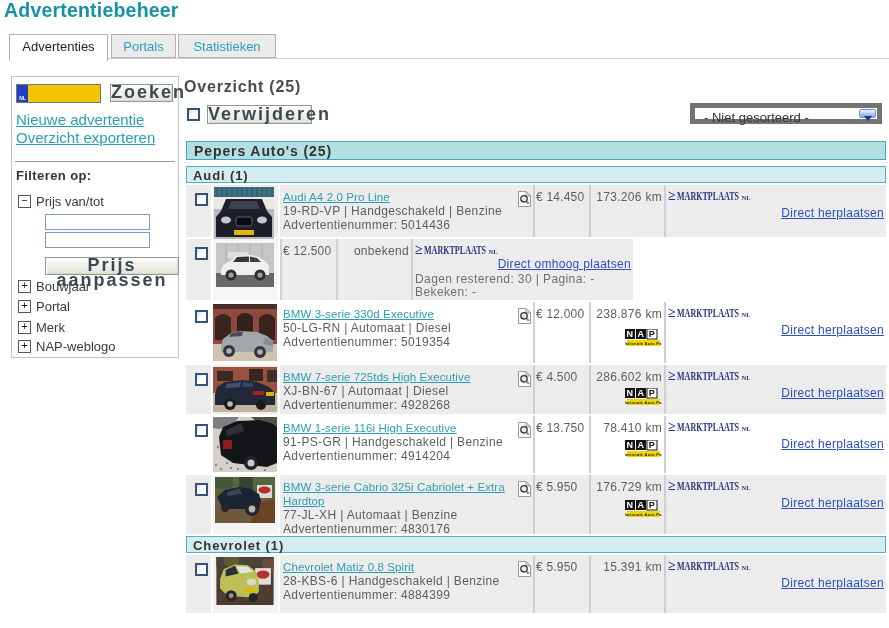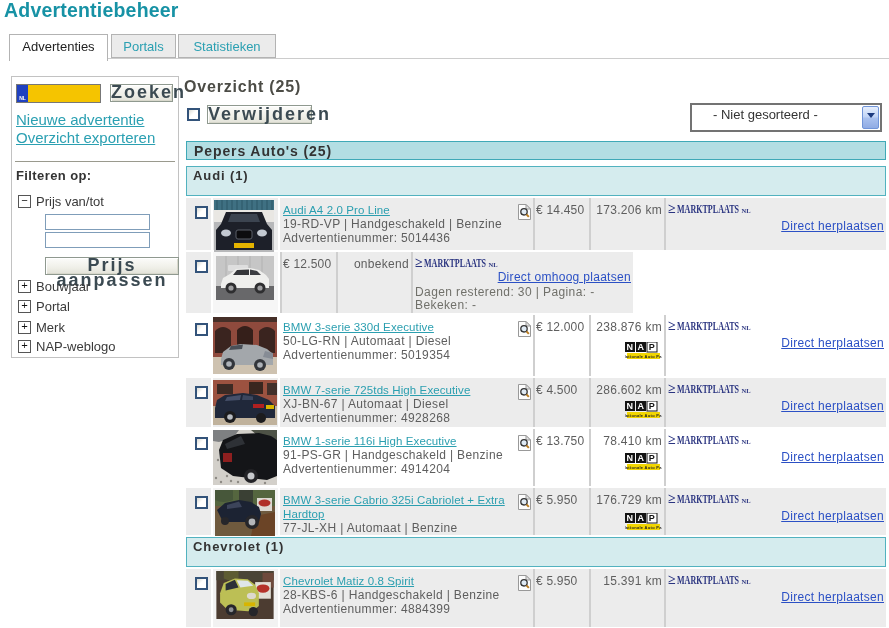--- a/index.html
+++ b/index.html
@@ -22,30 +22,30 @@
 .sep{position:absolute;left:3px;right:3px;top:84px;border-top:1px solid #9a9a8e;}
 .filterhead{position:absolute;left:4px;top:91px;font-size:13px;font-weight:bold;color:#333;letter-spacing:0.4px;}
 .exp{position:absolute;width:11px;height:11px;box-sizing:content-box;border:1px solid #555;background:#fff;
   font-size:11px;line-height:10px;text-align:center;color:#111;font-family:"Liberation Mono",monospace;}
 .flabel{position:absolute;font-size:13px;color:#3a3a3a;}
 .finput{position:absolute;left:33px;width:105px;height:16px;box-sizing:border-box;border:1px solid #7f9db9;background:#fff;}
 
 .overzicht{position:absolute;left:184px;top:78px;font-size:16px;font-weight:bold;color:#4c4c46;letter-spacing:0.8px;}
 .xpcheck{position:absolute;width:13px;height:13px;box-sizing:border-box;border:2px solid #33537a;
   background:linear-gradient(135deg,#dcdcd4 0%,#fff 45%);}
-.xpsel{position:absolute;left:690px;top:103px;width:192px;height:29px;box-sizing:border-box;border:2px solid #737373;background:#fff;
-  font-size:13px;color:#333;line-height:19px;padding-left:21px;}
+.xpsel{position:absolute;left:690px;top:103px;width:192px;height:21px;box-sizing:border-box;border:5px solid #737373;background:#fff;
+  font-size:13px;color:#333;line-height:19px;padding-left:9px;}
 .xpsel .arr{position:absolute;right:1px;top:1px;bottom:1px;width:17px;border-radius:2px;
   background:linear-gradient(#e6eefc,#c2d5f6 45%,#a8c0ee 55%,#90abe4);border:1px solid #7094d8;box-sizing:border-box;}
 .xpsel .arr:after{content:"";position:absolute;left:4px;top:6px;border-left:4px solid transparent;border-right:4px solid transparent;border-top:5px solid #1c3a7e;}
 
 .listing{position:absolute;left:186px;top:141px;width:700px;}
 .band1{box-sizing:border-box;height:19px;border:1px solid #3fa9b7;background:#b3dee3;
   font-size:14px;font-weight:bold;color:#333;padding:1px 0 0 7px;margin-bottom:6px;letter-spacing:0.9px;}
-.band2{box-sizing:border-box;height:30px;border:1px solid #52b2bf;background:#d5ecee;
+.band2{box-sizing:border-box;height:17px;border:1px solid #52b2bf;background:#d5ecee;
   font-size:13px;font-weight:bold;color:#333;padding:1px 0 0 6px;margin-bottom:2px;letter-spacing:0.9px;}
 .row{display:flex;margin-bottom:2px;align-items:stretch;}
 .row > div{background:#ececec;box-sizing:border-box;}
 .row.alt > div{background:#fff;}
 .c-cb{width:25px;margin-right:2px;position:relative;}
 .c-cb .xpcheck{left:9px;top:8px;}
 .c-th{width:65px;margin-right:2px;position:relative;}
 .c-th svg{position:absolute;left:1px;top:2px;}
 .c-ti{flex:none;width:253px;position:relative;padding:5px 0 0 3px;font-size:12px;color:#5e5e5e;letter-spacing:0.35px;line-height:14px;white-space:nowrap;overflow:hidden;}
 .c-ti a{letter-spacing:0.1px;font-size:11.5px;}
@@ -330,21 +330,21 @@
           </svg></span></div>
     <div class="c-mp">
         <svg class="mpl" width="84" height="13" viewBox="0 0 84 13" style="display:block;">
           <text x="0" y="10.5" font-family="Liberation Serif,serif" font-weight="bold" font-size="14" fill="#2a3480">≥</text>
           <text x="9" y="10.5" font-family="Liberation Serif,serif" font-weight="bold" font-size="13" fill="#2a3480" textLength="62" lengthAdjust="spacingAndGlyphs">MARKTPLAATS</text>
           <text x="73.5" y="10.5" font-family="Liberation Serif,serif" font-weight="bold" font-size="6.5" fill="#2a3480">NL</text>
         </svg>
         <a class="blink" href="#">Direct herplaatsen</a>
       </div>
   </div>
-  <div class="row" style="height:47px;">
+  <div class="row" style="height:59px;">
     <div class="c-cb">
         <div class="xpcheck"></div>
       </div>
     <div class="c-th" style="background:#f4f4f4;">
         <svg style="left:2px;top:2px;" width="60" height="46" viewBox="0 0 60 46">
       <rect width="60" height="46" fill="#6f5a3e"></rect>
       <rect width="60" height="16" fill="#55663f"></rect>
       <path d="M0,0 h18 v10 q-10,4 -18,0 Z" fill="#47573a"></path>
       <rect x="24" y="0" width="14" height="14" fill="#3a4034"></rect>
       <path d="M40,26 L60,22 L60,46 L36,46 Z" fill="#6b4426"></path>

